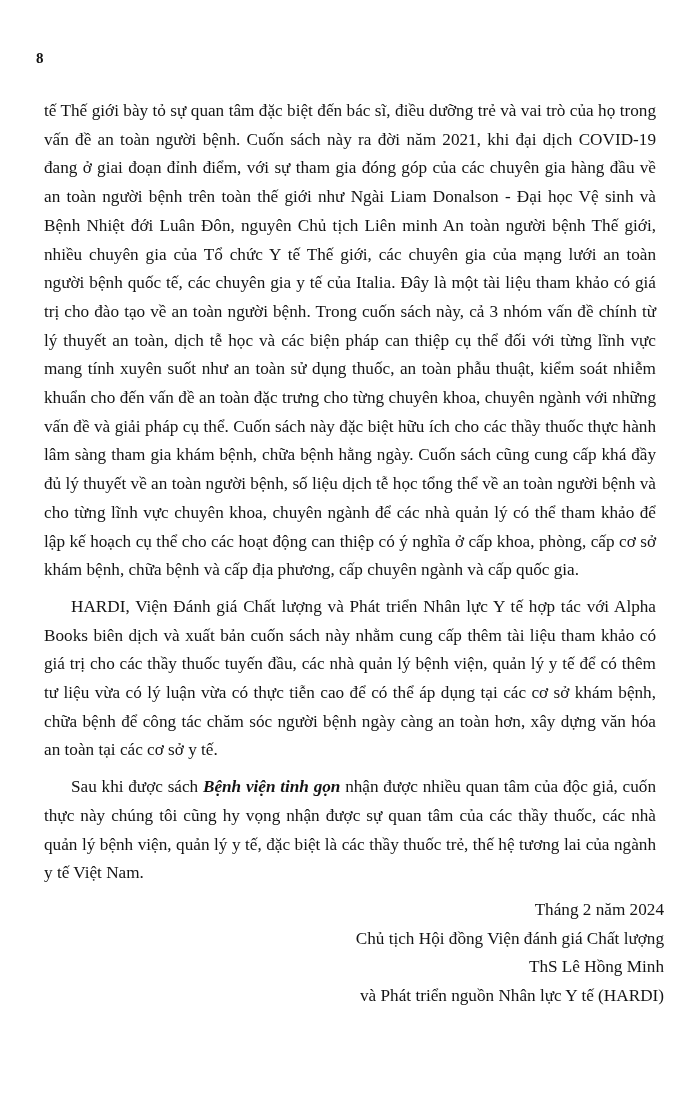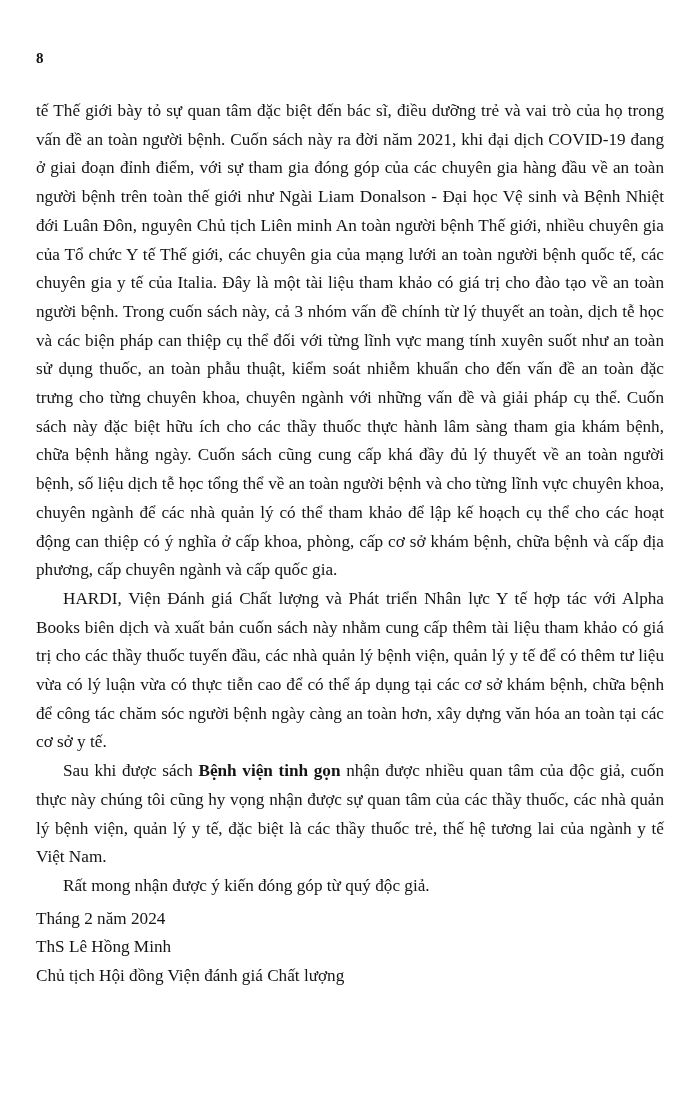--- a/index.html
+++ b/index.html
@@ -28,34 +28,35 @@
   }
 
   .body-text {
     font-size: 17.2px;
     line-height: 28.7px;
     text-align: justify;
     color: #141414;
   }
 
   .body-text p {
-    margin: 0;
+    margin: 8px;
   }
 
   .body-text p.indent {
     text-indent: 27px;
   }
 
   .book-title {
+    font-style: italic;
     font-weight: bold;
   }
 
   .signature-block {
     margin-top: 4px;
-    text-align: left;
+    text-align: right;
     font-size: 17.2px;
     line-height: 28.7px;
     color: #141414;
   }
 
   .signature-block div {
     white-space: nowrap;
   }
 </style>
 </head>
@@ -66,23 +67,23 @@
   <div class="page-number">8</div>
 
   <div class="body-text">
 
     <p>tế Thế giới bày tỏ sự quan tâm đặc biệt đến bác sĩ, điều dưỡng trẻ và vai trò của họ trong vấn đề an toàn người bệnh. Cuốn sách này ra đời năm 2021, khi đại dịch COVID-19 đang ở giai đoạn đỉnh điểm, với sự tham gia đóng góp của các chuyên gia hàng đầu về an toàn người bệnh trên toàn thế giới như Ngài Liam Donalson - Đại học Vệ sinh và Bệnh Nhiệt đới Luân Đôn, nguyên Chủ tịch Liên minh An toàn người bệnh Thế giới, nhiều chuyên gia của Tổ chức Y tế Thế giới, các chuyên gia của mạng lưới an toàn người bệnh quốc tế, các chuyên gia y tế của Italia. Đây là một tài liệu tham khảo có giá trị cho đào tạo về an toàn người bệnh. Trong cuốn sách này, cả 3 nhóm vấn đề chính từ lý thuyết an toàn, dịch tễ học và các biện pháp can thiệp cụ thể đối với từng lĩnh vực mang tính xuyên suốt như an toàn sử dụng thuốc, an toàn phẫu thuật, kiểm soát nhiễm khuẩn cho đến vấn đề an toàn đặc trưng cho từng chuyên khoa, chuyên ngành với những vấn đề và giải pháp cụ thể. Cuốn sách này đặc biệt hữu ích cho các thầy thuốc thực hành lâm sàng tham gia khám bệnh, chữa bệnh hằng ngày. Cuốn sách cũng cung cấp khá đầy đủ lý thuyết về an toàn người bệnh, số liệu dịch tễ học tổng thể về an toàn người bệnh và cho từng lĩnh vực chuyên khoa, chuyên ngành để các nhà quản lý có thể tham khảo để lập kế hoạch cụ thể cho các hoạt động can thiệp có ý nghĩa ở cấp khoa, phòng, cấp cơ sở khám bệnh, chữa bệnh và cấp địa phương, cấp chuyên ngành và cấp quốc gia.</p>
 
     <p class="indent">HARDI, Viện Đánh giá Chất lượng và Phát triển Nhân lực Y tế hợp tác với Alpha Books biên dịch và xuất bản cuốn sách này nhằm cung cấp thêm tài liệu tham khảo có giá trị cho các thầy thuốc tuyến đầu, các nhà quản lý bệnh viện, quản lý y tế để có thêm tư liệu vừa có lý luận vừa có thực tiễn cao để có thể áp dụng tại các cơ sở khám bệnh, chữa bệnh để công tác chăm sóc người bệnh ngày càng an toàn hơn, xây dựng văn hóa an toàn tại các cơ sở y tế.</p>
 
     <p class="indent"><span>Sau khi được sách </span><span class="book-title">Bệnh viện tinh gọn</span><span> nhận được nhiều quan tâm của độc giả, cuốn thực này chúng tôi cũng hy vọng nhận được sự quan tâm của các thầy thuốc, các nhà quản lý bệnh viện, quản lý y tế, đặc biệt là các thầy thuốc trẻ, thế hệ tương lai của ngành y tế Việt Nam.</span></p>
 
-    <p class="indent">Rất mong nhận được ý kiến đóng góp từ quý độc giả.</p>
 
   </div>
 
   <div class="signature-block">
     <div>Tháng 2 năm 2024</div>
+    <div>Chủ tịch Hội đồng Viện đánh giá Chất lượng</div>
     <div>ThS Lê Hồng Minh</div>
-    <div>Chủ tịch Hội đồng Viện đánh giá Chất lượng</div>
+    <div>và Phát triển nguồn Nhân lực Y tế (HARDI)</div>
   </div>
 
 </div>
 
 </body></html>

